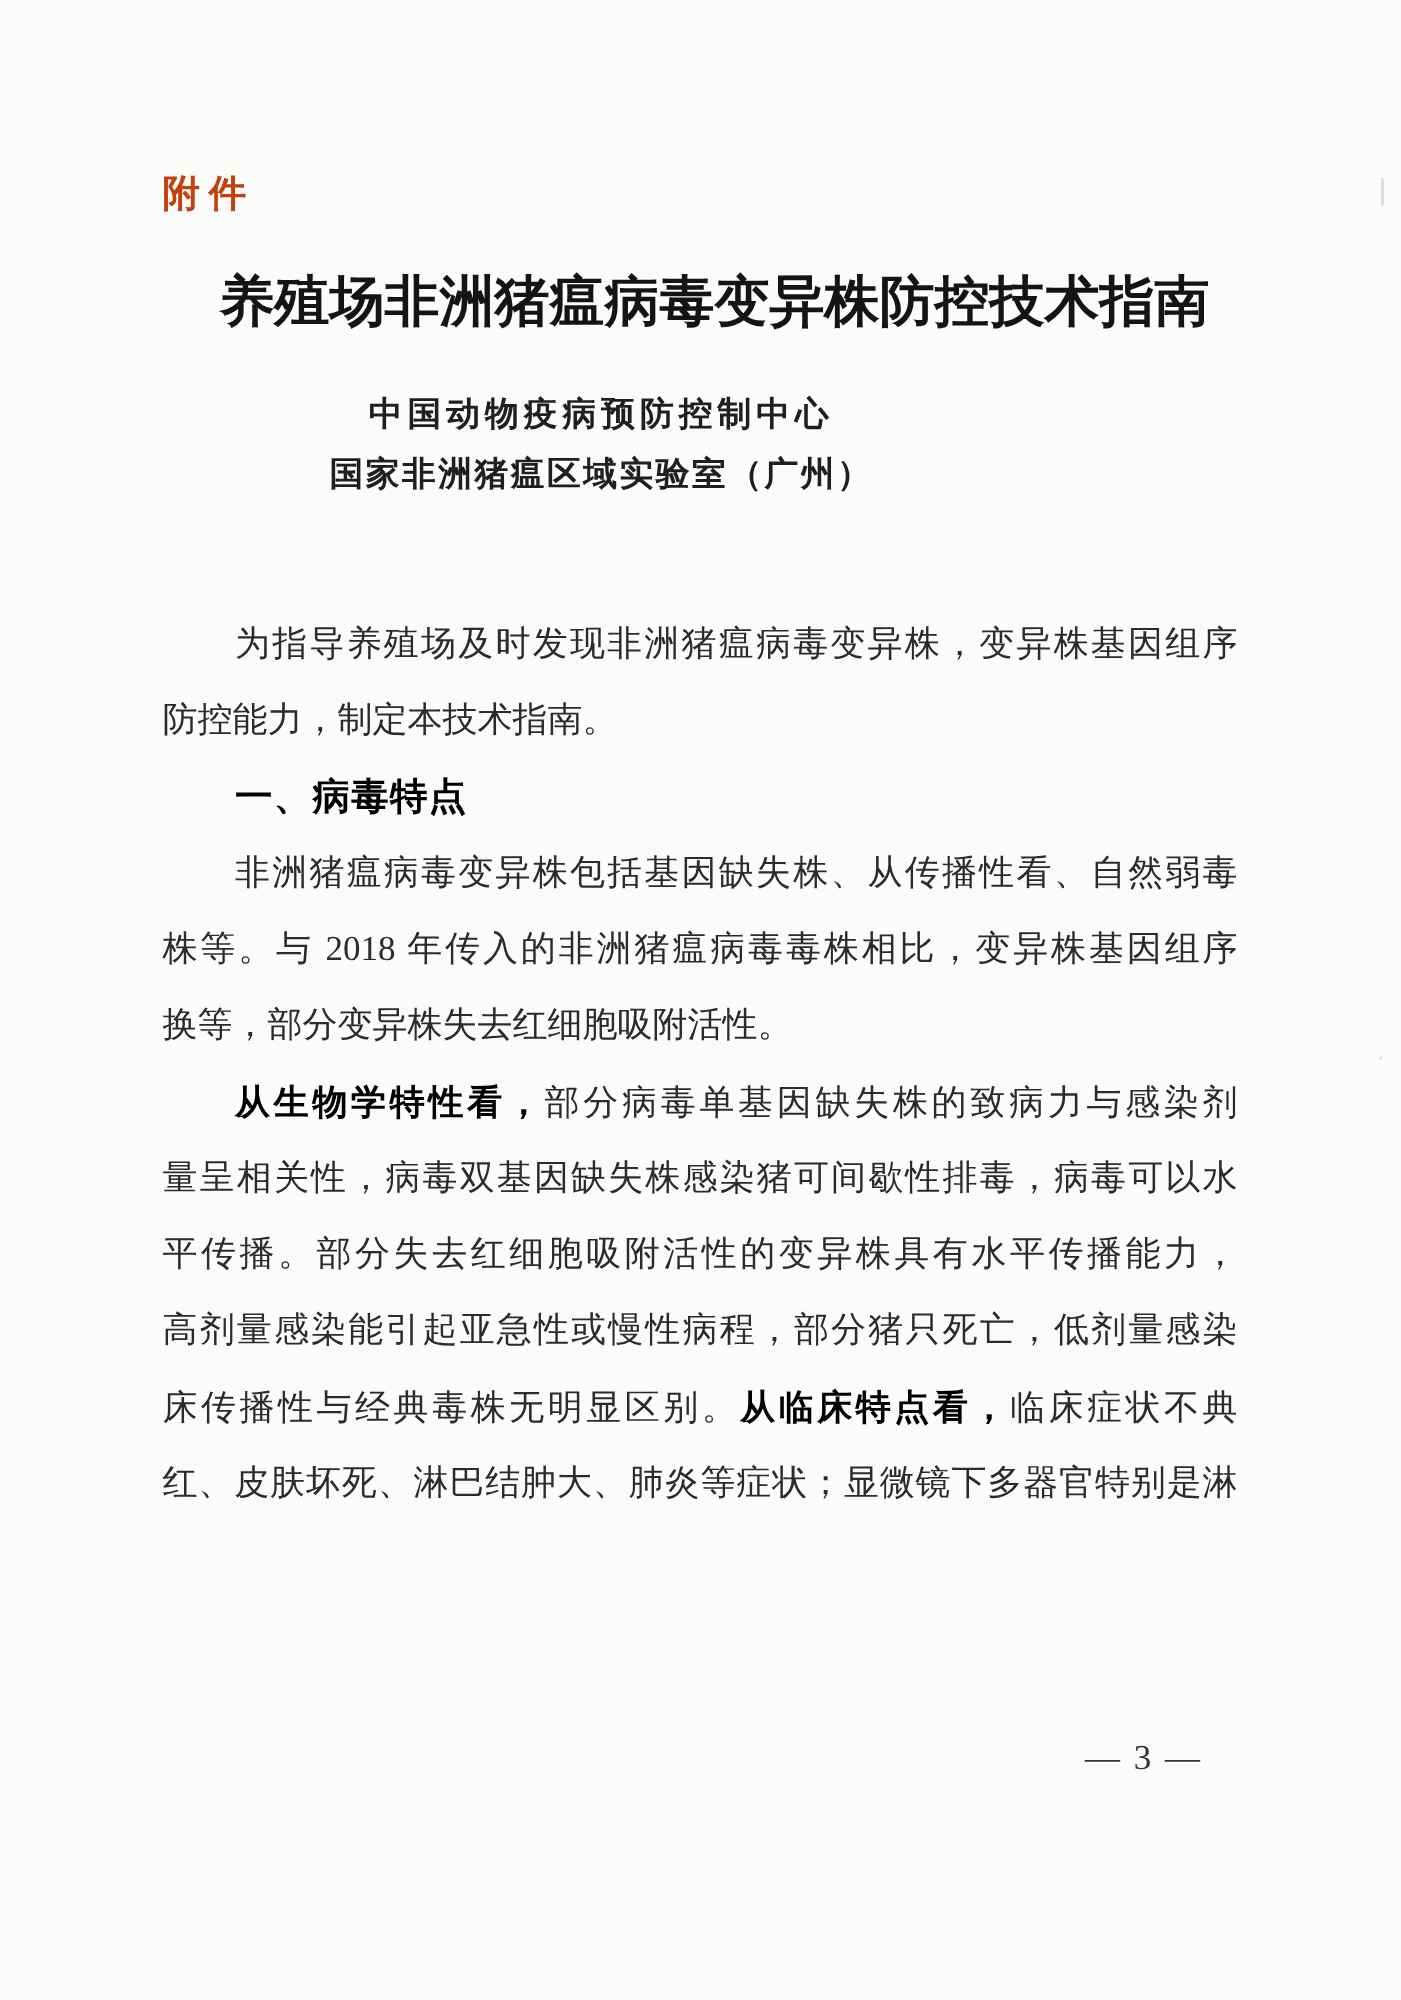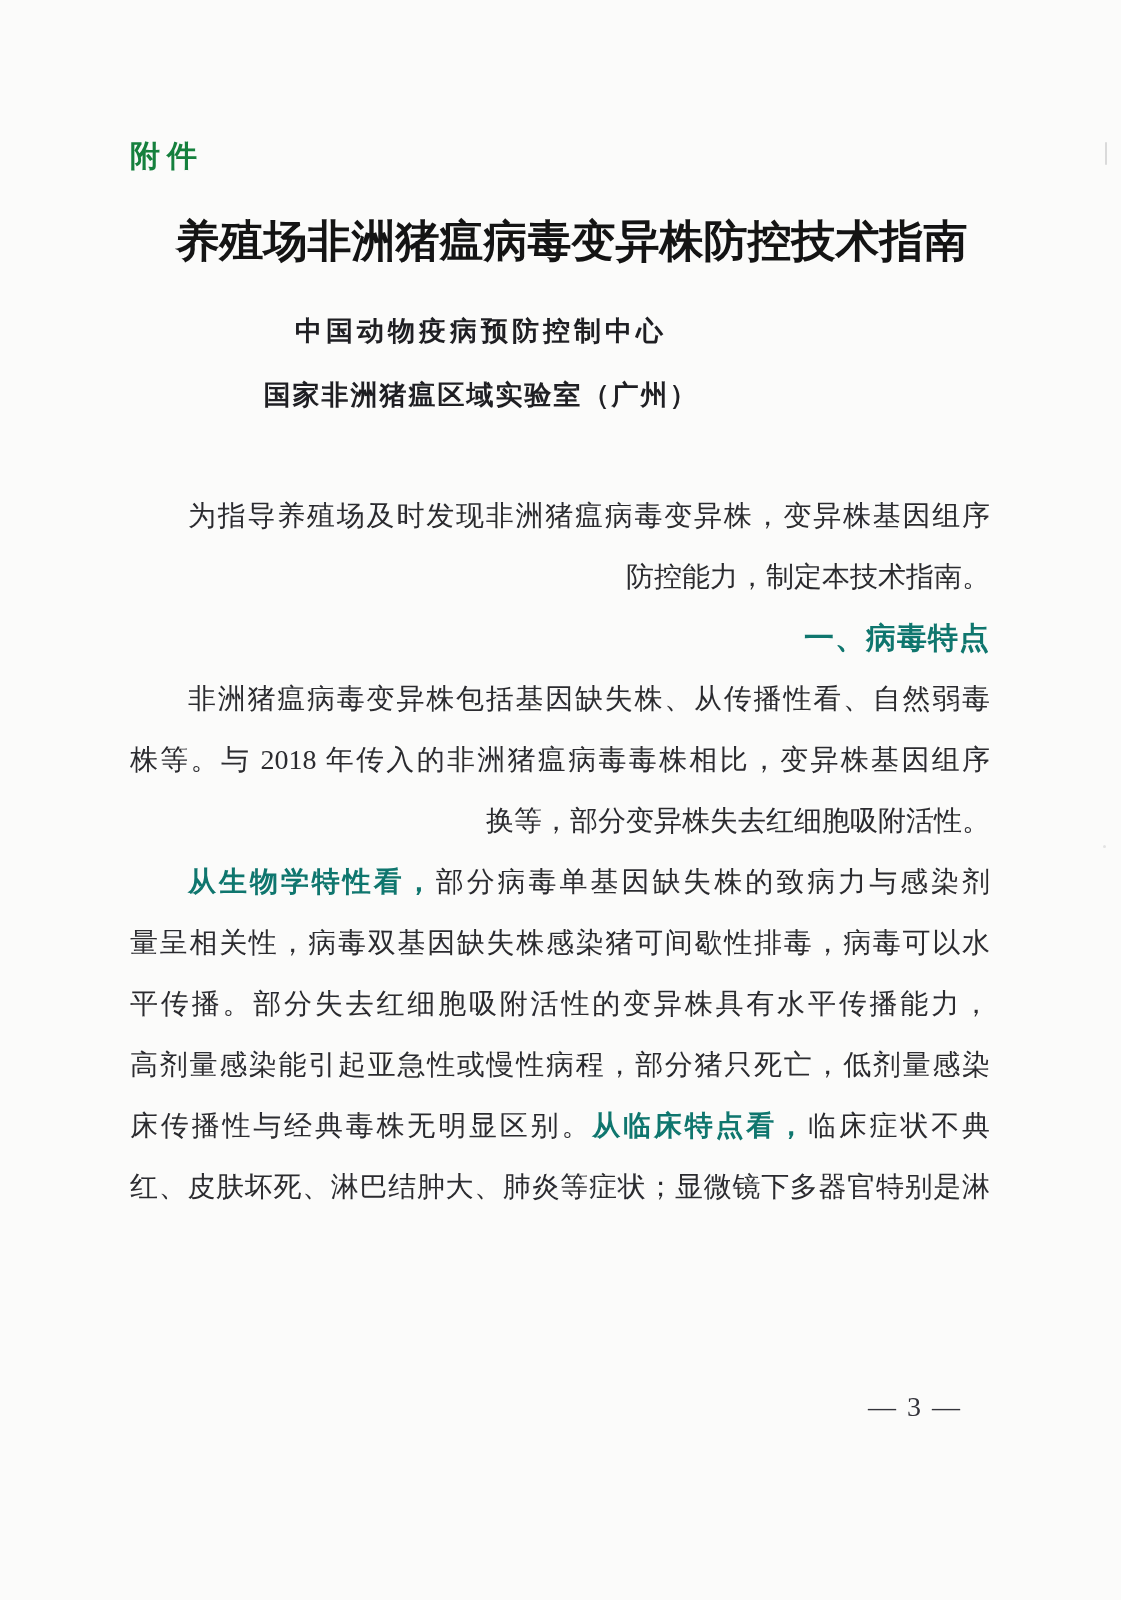--- a/index.html
+++ b/index.html
@@ -19,21 +19,21 @@
   }
   .attachment {
     position: absolute;
     top: 138px;
     left: 130px;
     font-family: "Liberation Sans", "DejaVu Sans", sans-serif;
     font-weight: 700;
     font-size: 30px;
     line-height: 36px;
     letter-spacing: 7px;
-    color: #15803d;
+    color: #c2410c;
   }
   .title {
     position: absolute;
     top: 216px;
     left: 0;
     width: 1121px;
     box-sizing: border-box;
     padding-left: 22px;
     text-align: center;
     font-family: "Liberation Serif", "DejaVu Serif", serif;
@@ -49,54 +49,54 @@
     left: 0;
     width: 962px;
     text-align: center;
     font-family: "Liberation Serif", "DejaVu Serif", serif;
     font-weight: 600;
     font-size: 27px;
     line-height: 40px;
     color: #1f1f23;
   }
   .org1 { top: 311px; letter-spacing: 4px; }
-  .org2 { top: 375px; letter-spacing: 2px; }
+  .org2 { top: 359px; letter-spacing: 2px; }
   .body-text {
     position: absolute;
     top: 485px;
     left: 130px;
     width: 860px;
     font-size: 28px;
     color: #2b2b2f;
   }
   .line {
     height: 61px;
     line-height: 61px;
     white-space: normal;
-    text-align: right;
+    text-align: left;
   }
   .line.just {
     text-align: justify;
     text-align-last: justify;
   }
   .line.indent {
     text-indent: 58px;
   }
   .line.heading {
     font-family: "Liberation Sans", "DejaVu Sans", sans-serif;
     font-weight: 700;
     font-size: 30px;
     color: #1b1b1f;
     letter-spacing: 1px;
   }
   .seg { }
   .seg.bold {
     font-family: "Liberation Sans", "DejaVu Sans", sans-serif;
     font-weight: 700;
-    color: #0f766e;
+    color: #000000;
   }
   .page-number {
     position: absolute;
     top: 1390px;
     left: 840px;
     width: 150px;
     text-align: center;
     font-size: 28px;
     line-height: 34px;
     letter-spacing: 2px;

